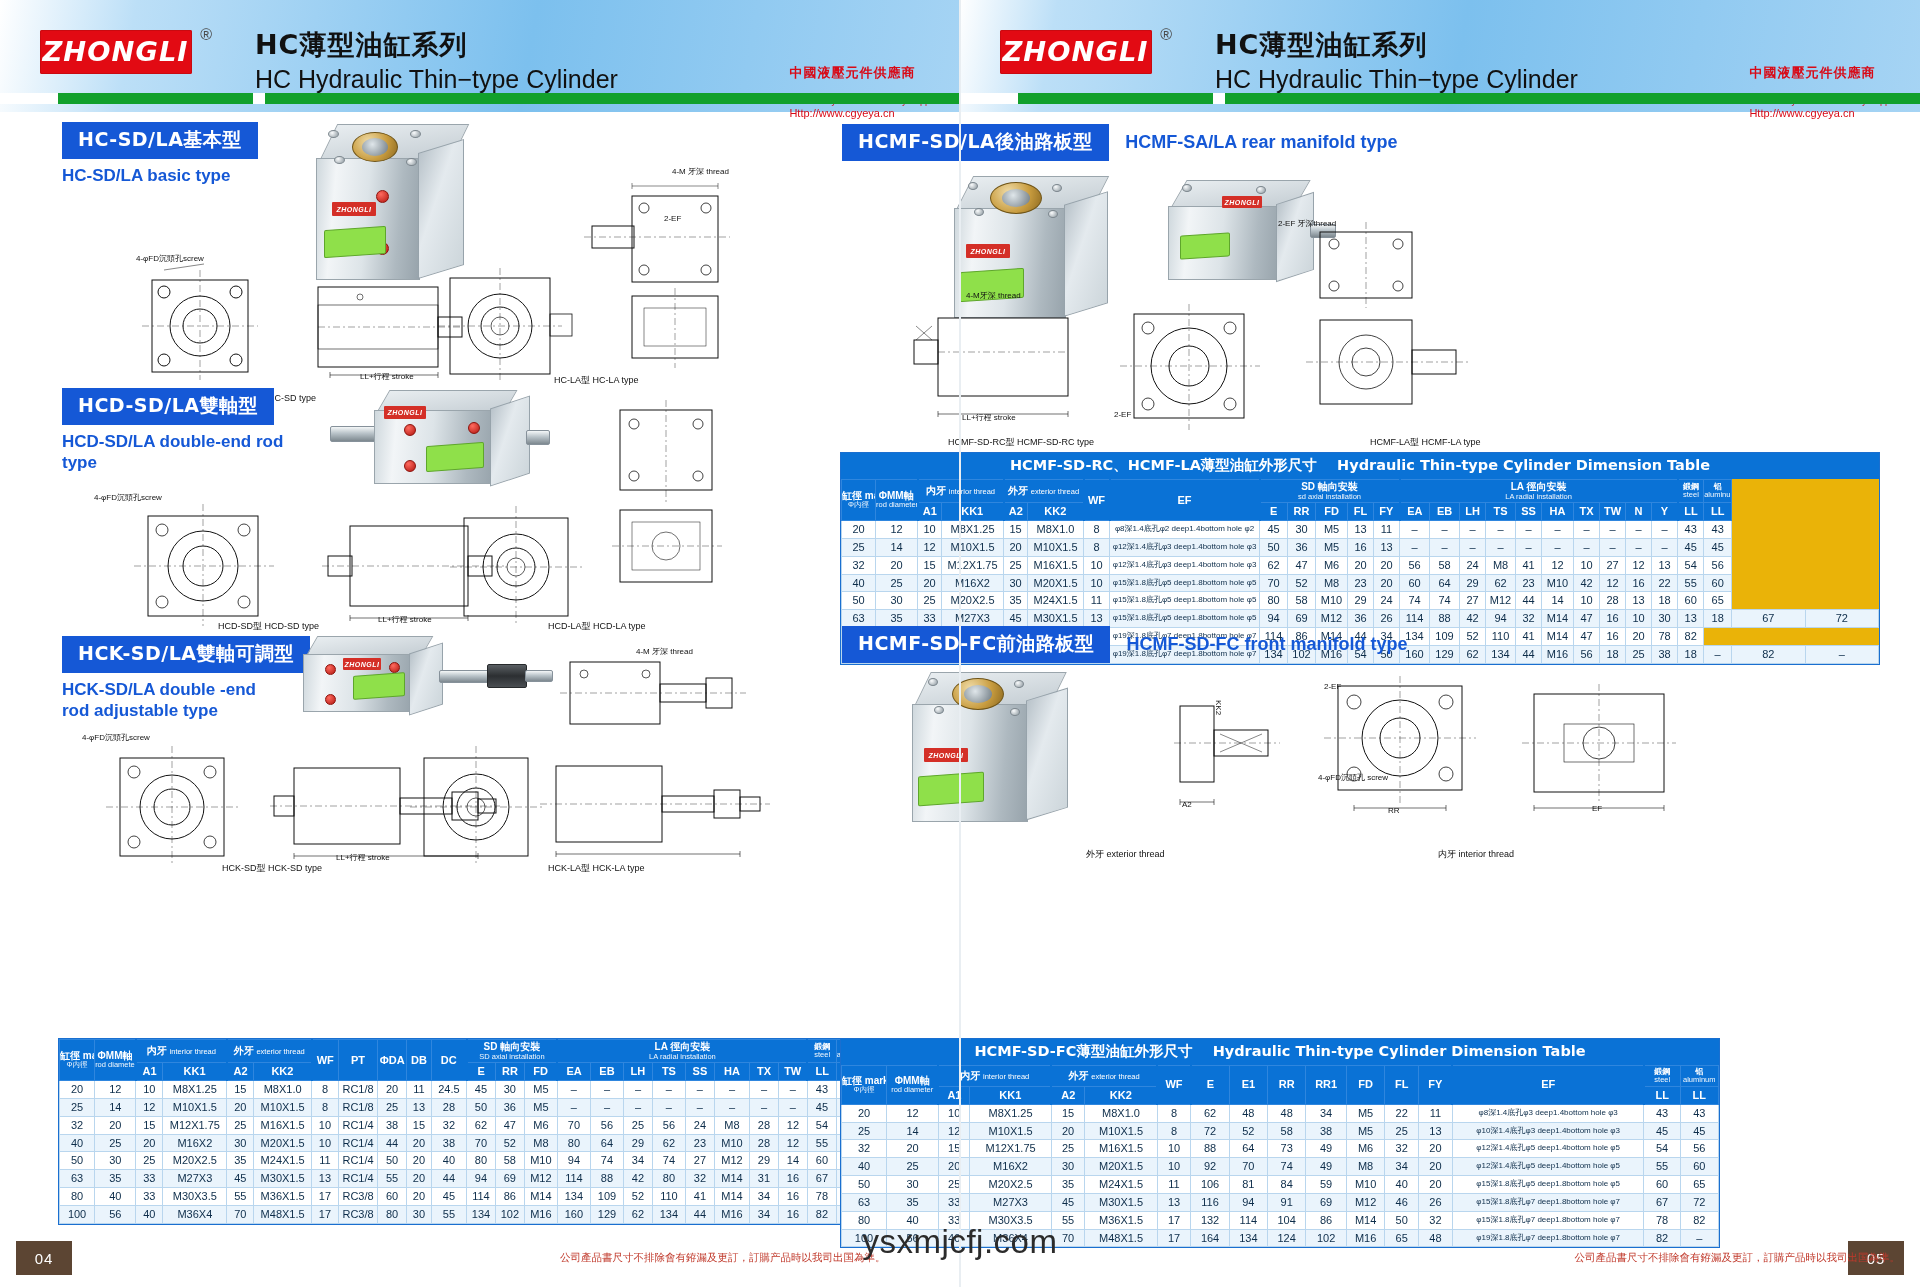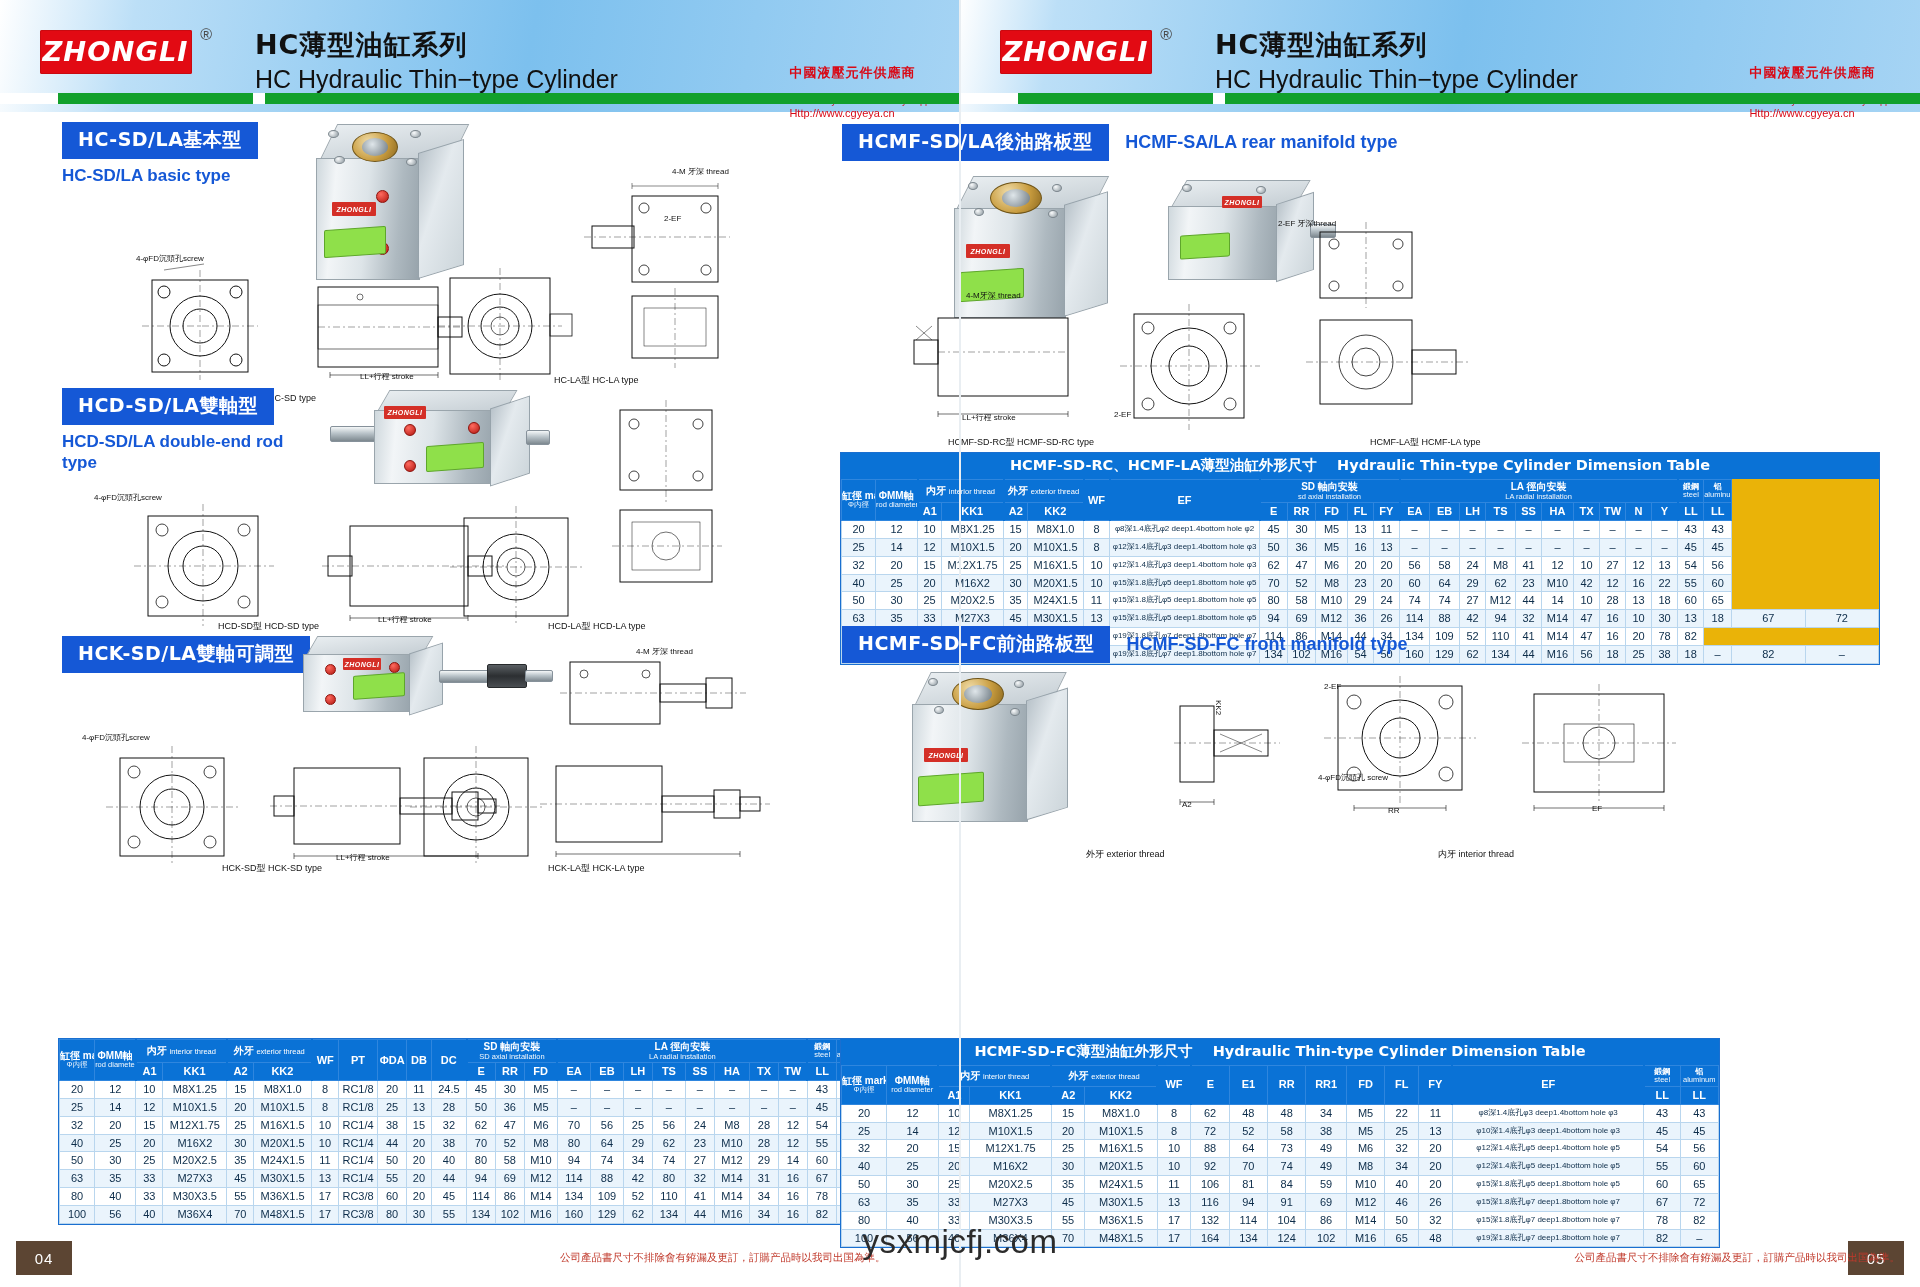--- a/index.html
+++ b/index.html
@@ -295,20 +295,22 @@
       <circle cx="94" cy="154" r="14" fill="none" stroke="#111" stroke-width=".6"></circle>
       <line x1="40" y1="154" x2="150" y2="154" stroke="#111" stroke-width=".4" stroke-dasharray="7,3,2,3"></line>
     </svg>
   </div>
 
   <div class="dwg-cap" style="left:218px; top:620px; font-size:9px;">HCD-SD型  HCD-SD type</div>
   <div class="dwg-cap" style="left:548px; top:620px; font-size:9px;">HCD-LA型  HCD-LA type</div>
 
   <div class="sec" style="left:62px; top:636px;">
     <span class="tagbar">HCK-SD/LA雙軸可調型</span>
+    <div class="sub" style="white-space:pre-line;">HCK-SD/LA double -end
+rod adjustable type</div>
   </div>
 
   <div class="photo" style="left:295px; top:630px; width:260px; height:110px;">
     <div class="cyl-top" style="left:16px; top:6px;  width:116px; height:22px; transform:skewX(-30deg);"></div>
     <div class="cyl-body" style="left:8px;  top:24px; width:110px; height:58px;"></div>
     <div class="cyl-face" style="left:114px;top:18px; width:34px; height:62px; transform:skewY(-18deg);"></div>
     <div class="rod" style="left:144px; top:40px; width:52px; height:13px;"></div>
     <div class="rod-dark" style="left:192px; top:34px; width:40px; height:24px;"></div>
     <div class="rod" style="left:230px; top:40px; width:28px; height:12px;"></div>
     <div class="redport" style="left:30px; top:34px; width:11px; height:11px;"></div>

